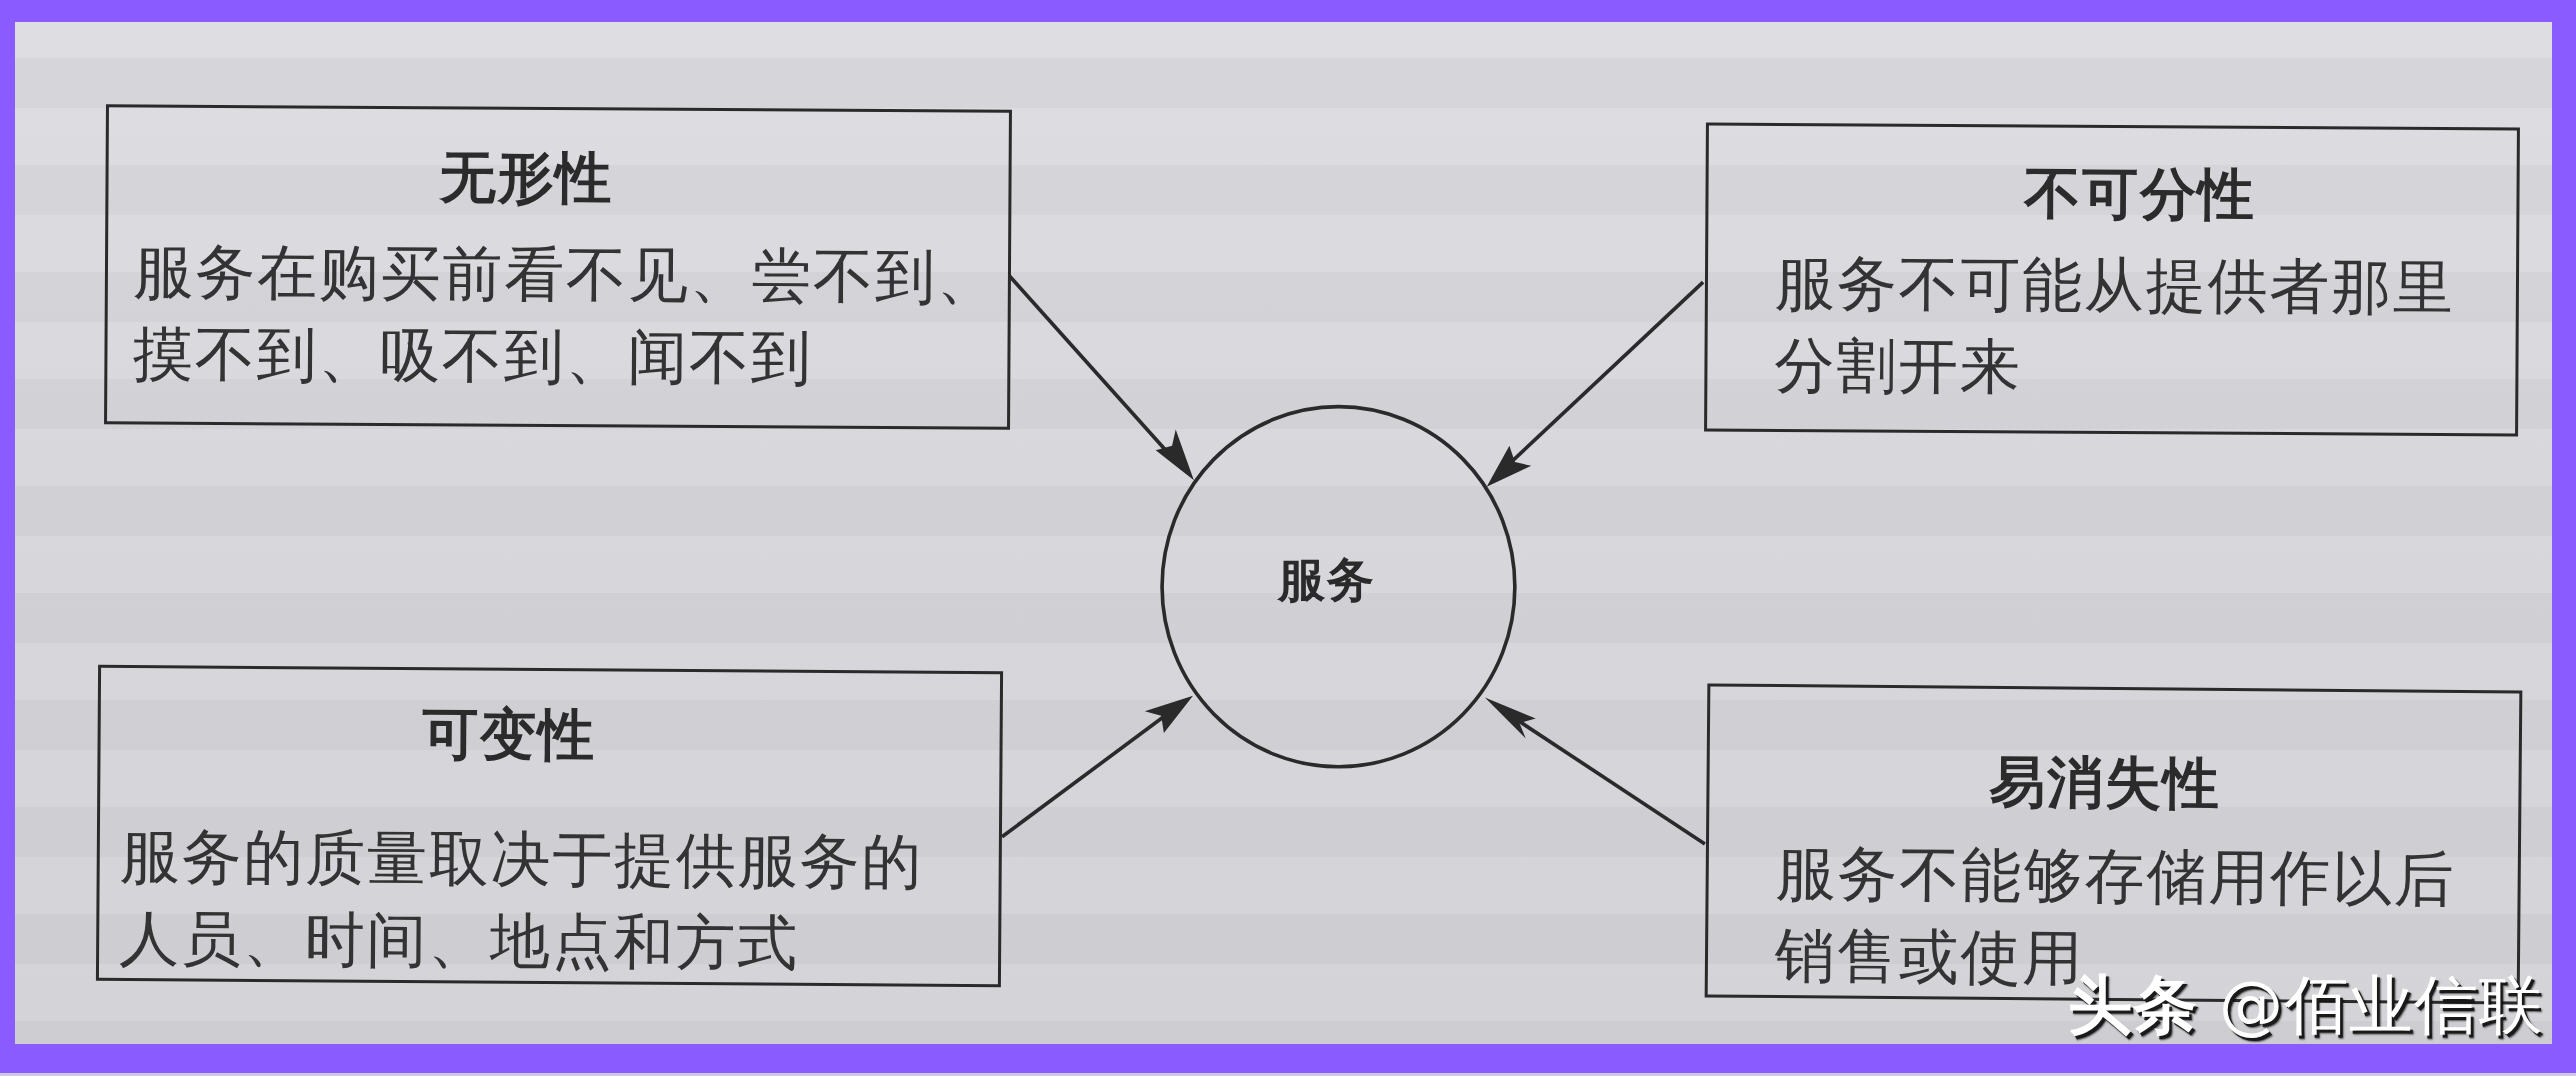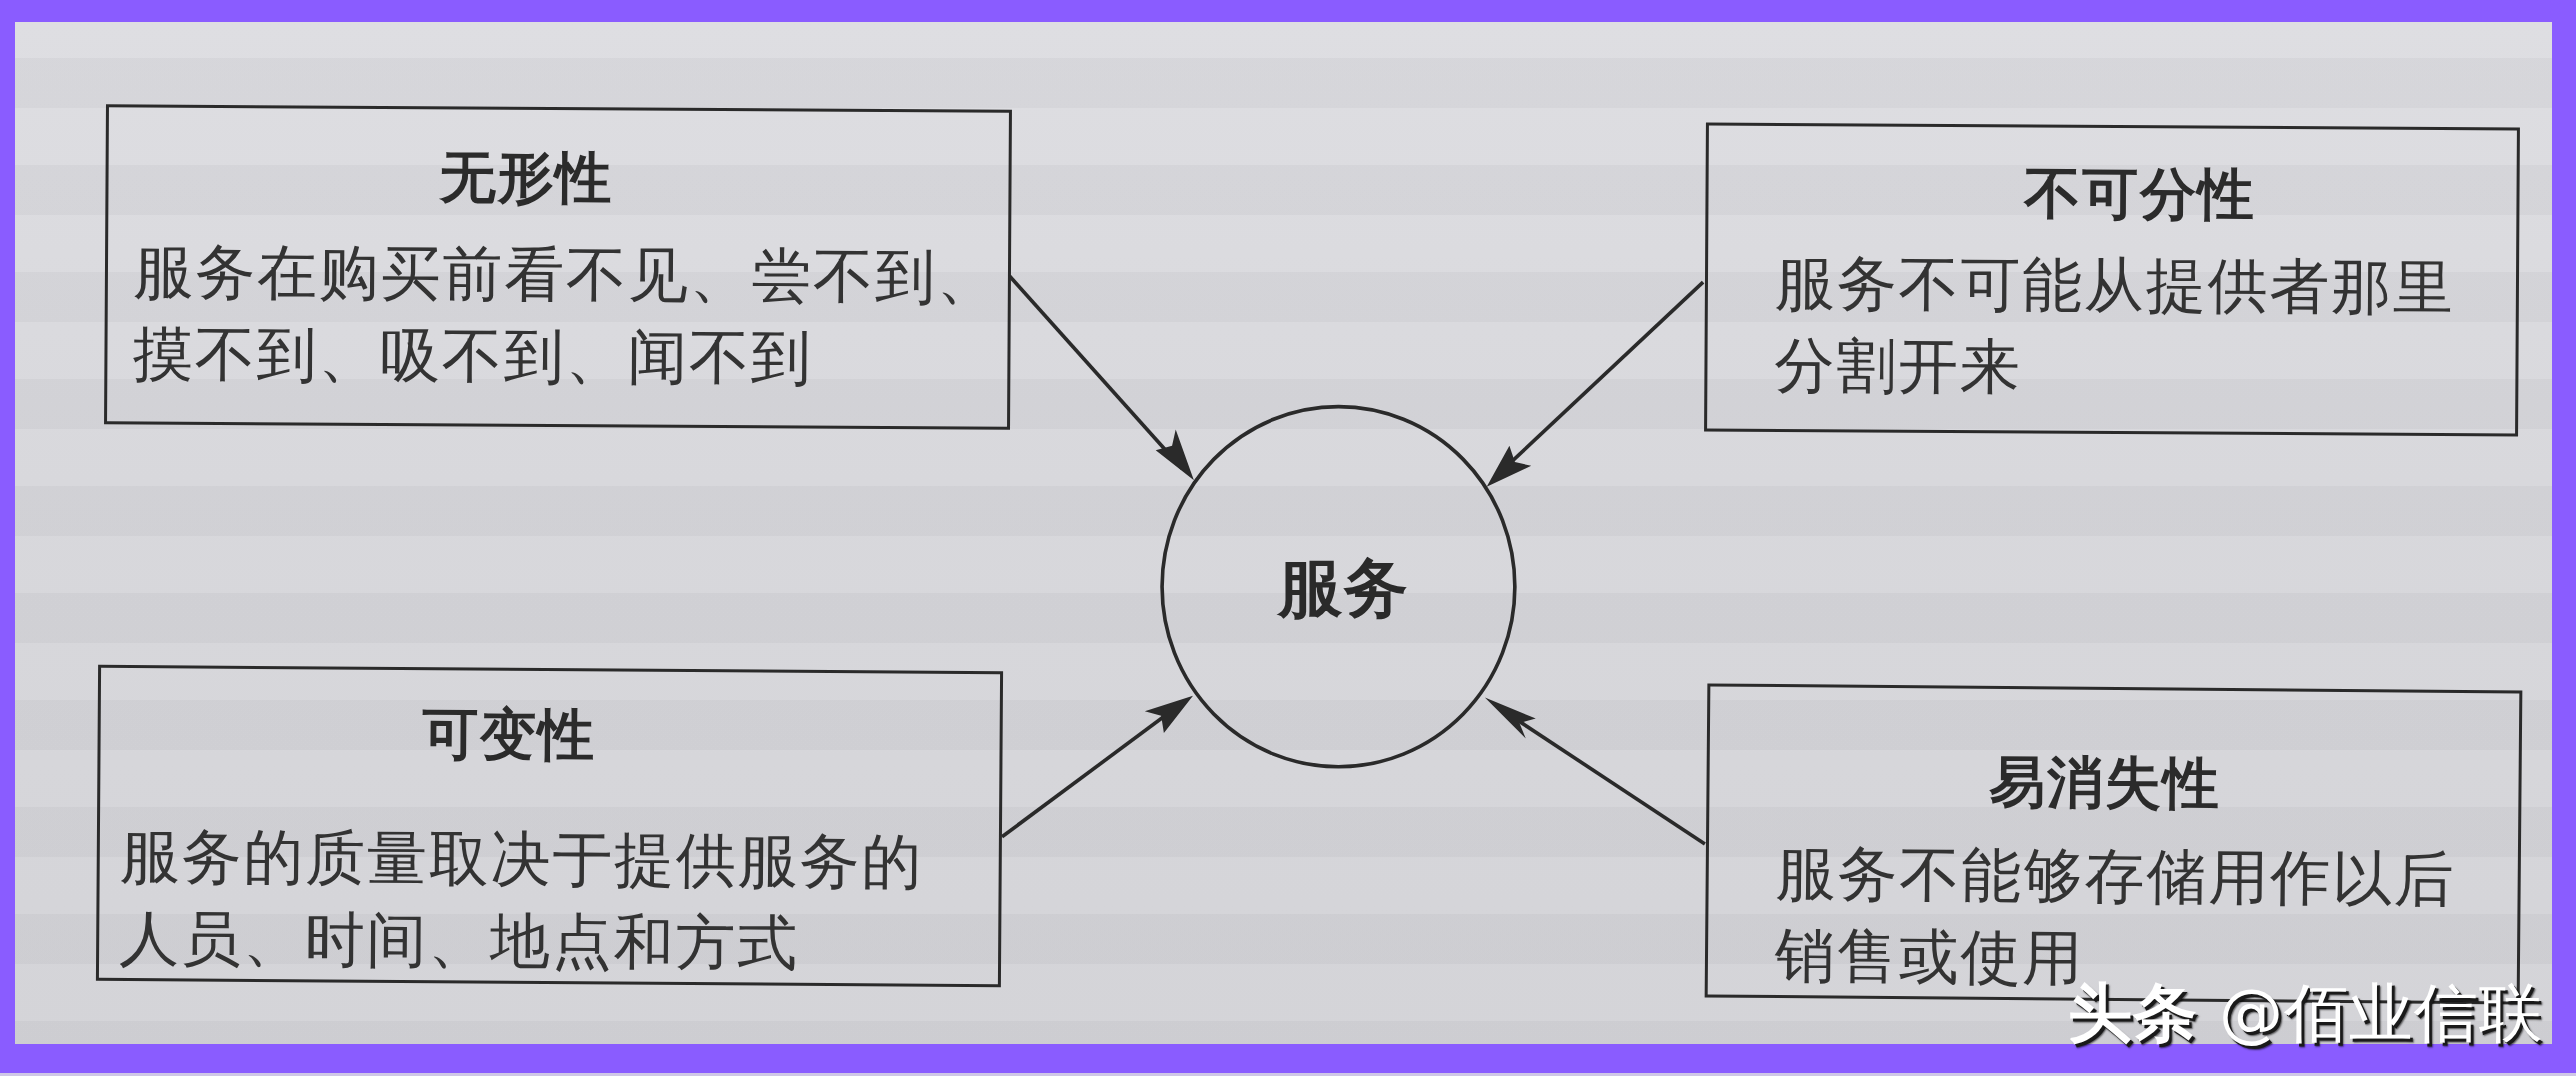--- a/index.html
+++ b/index.html
@@ -75,37 +75,36 @@
       line-height: 82px;
       color: #333;
       letter-spacing: 1.8px;
       white-space: nowrap;
     }
     .box .body span {
       display: block;
     }
     .center-label {
       position: absolute;
-      font-size: 64px;
+      font-size: 47px;
       font-weight: bold;
       color: #2a2a2a;
       letter-spacing: 1.8px;
       line-height: 1;
     }
     .watermark {
       position: absolute;
       left: 2068px;
       top: 973px;
       font-size: 64px;
       line-height: 1;
       color: #ffffff;
       text-shadow: 2.7px 2.7px 0 #1a1a1a, 3.6px 3.6px 1.8px rgba(0,0,0,0.6);
       white-space: nowrap;
       letter-spacing: 0.9px;
-      margin-top: 8px;
     }
     .watermark .wm-brand {
       font-weight: bold;
     }
   </style>
 </head>
 <body>
 
 <div class="page">
   <div class="bleed"></div>

